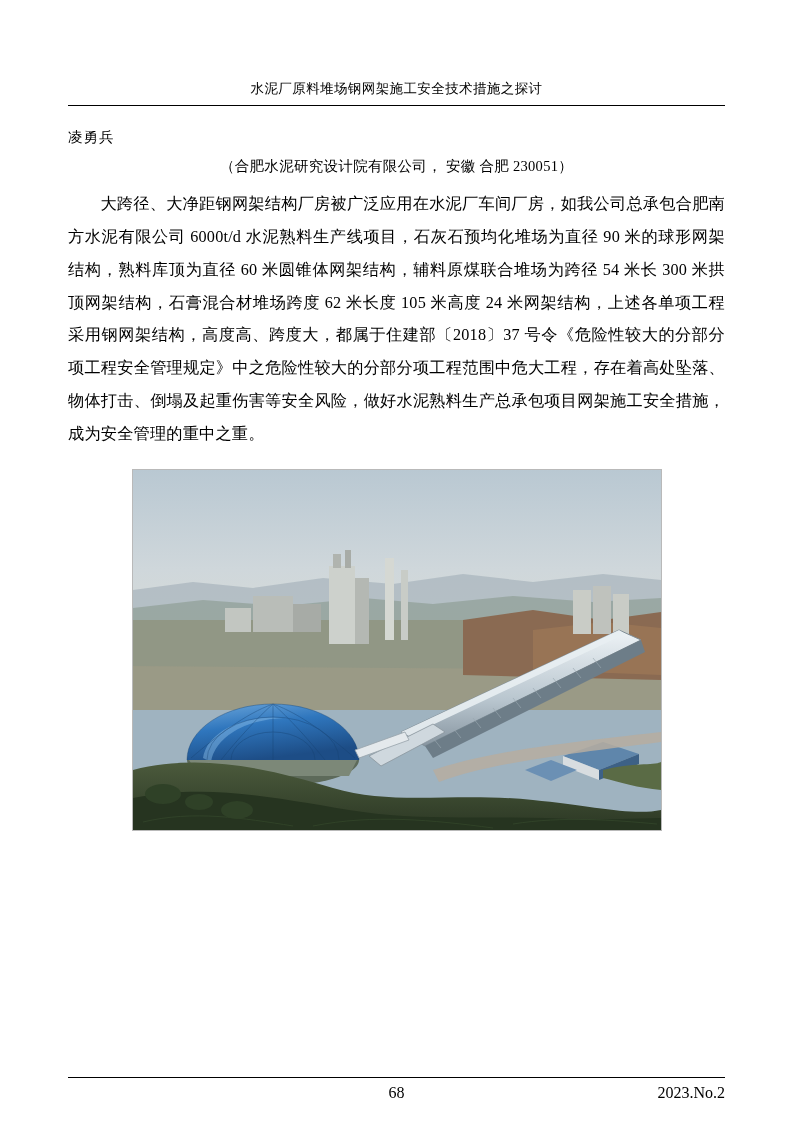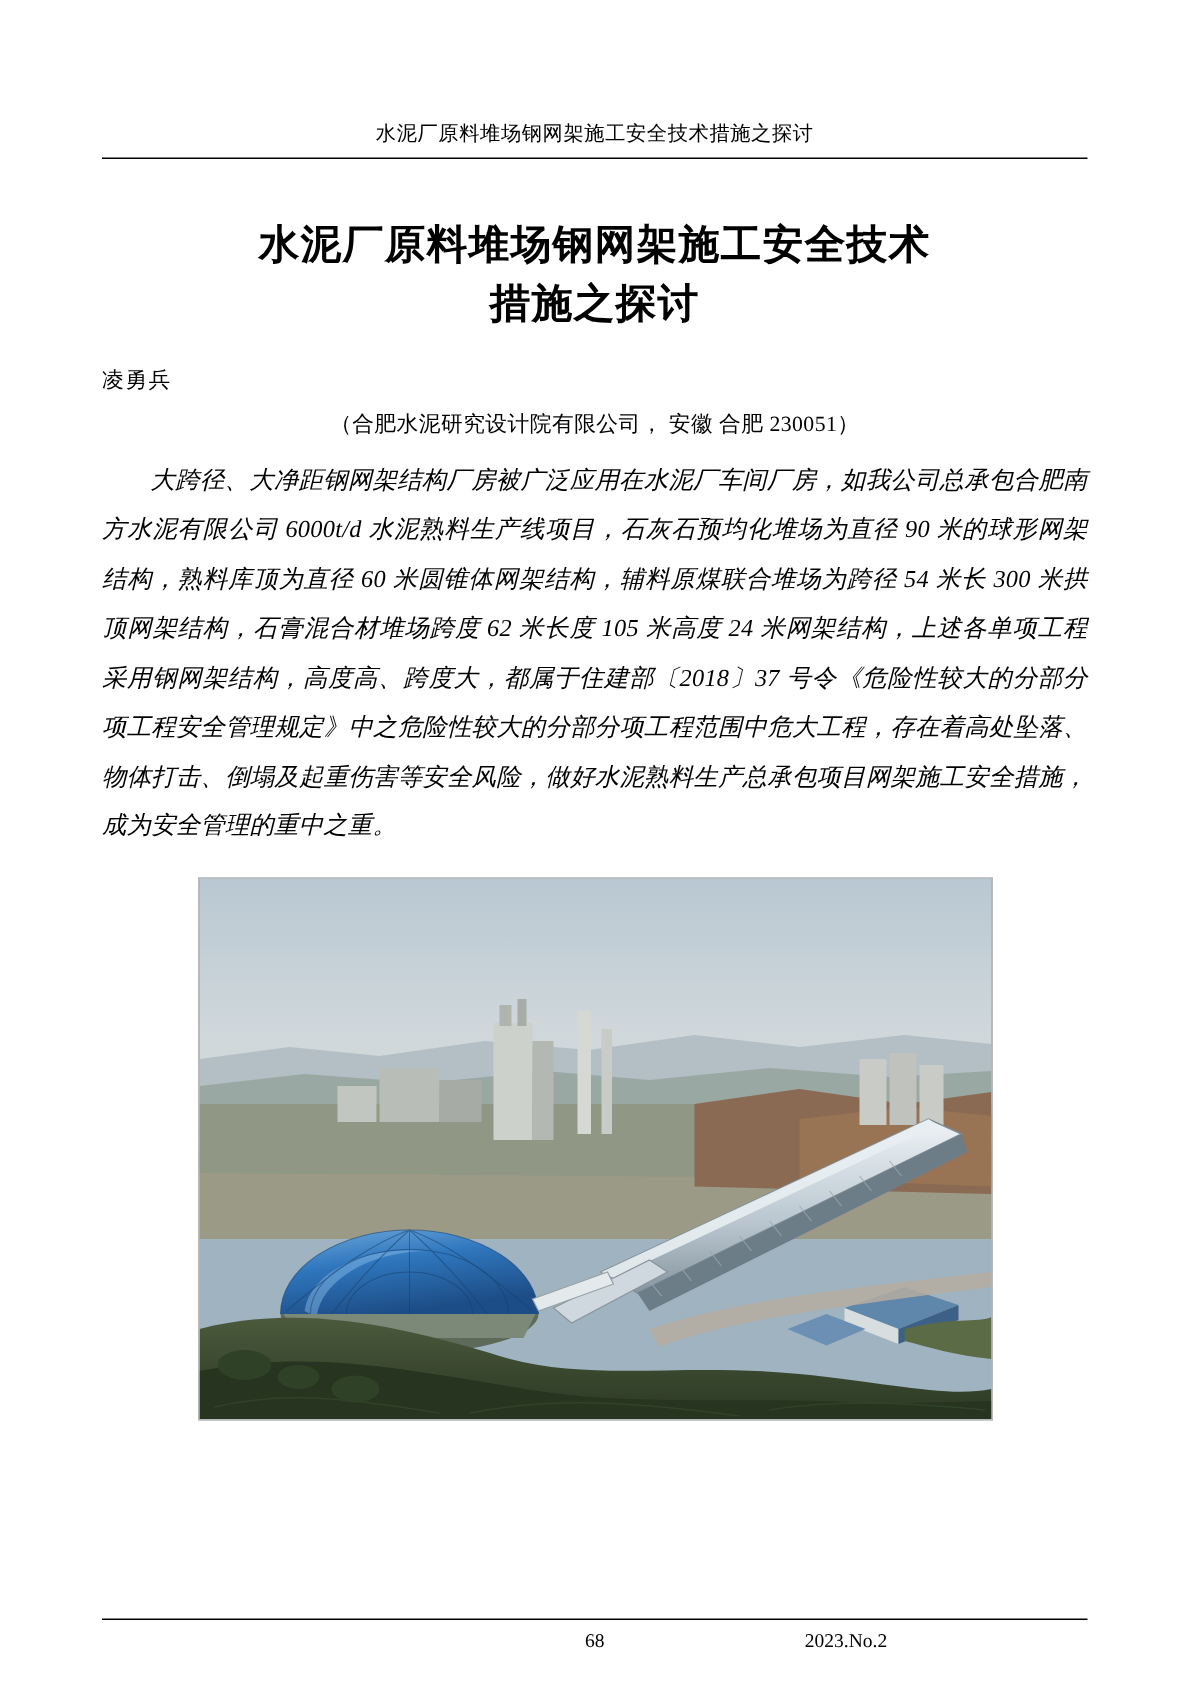--- a/index.html
+++ b/index.html
@@ -82,21 +82,20 @@
 
   
   .body-para {
     margin-top: 12px;
     font-size: 16.2px;
     line-height: 2.03;
     text-align: justify;
     text-justify: inter-ideograph;
     text-indent: 2em;
     letter-spacing: 0.2px;
-    font-style: italic;
   }
 
   
   .figure {
     margin: 18px auto 0 auto;
     width: 528px;
     height: 360px;
     border: 1px solid #b9b9b9;
     overflow: hidden;
     position: relative;
@@ -112,40 +111,36 @@
     bottom: 44px;
   }
   .footer-rule {
     border-top: 1.2px solid #000;
     width: 100%;
   }
   .footer-row {
     margin-top: 6px;
     display: flex;
     align-items: center;
-    font-size: 13px;
+    font-size: 16px;
   }
   .footer-left { flex: 1; }
   .footer-center { flex: 0 0 auto; }
-  .footer-right { flex: 1; text-align: center; }
+  .footer-right { flex: 1; text-align: right; }
 </style>
 </head>
 <body>
 
 <div class="page">
 
   <div class="header-area">
     <div class="header-text">水泥厂原料堆场钢网架施工安全技术措施之探讨</div>
     <div class="header-rule"></div>
   </div>
 
-  <div class="title">
-    <span>水泥厂原料堆场钢网架施工安全技术</span>
-    <span class="line2">措施之探讨</span>
-  </div>
 
   <div class="author">凌勇兵</div>
   <div class="affiliation">（合肥水泥研究设计院有限公司，  安徽  合肥  230051）</div>
 
 
   <p class="body-para">大跨径、大净距钢网架结构厂房被广泛应用在水泥厂车间厂房，如我公司总承包合肥南方水泥有限公司 6000t/d 水泥熟料生产线项目，石灰石预均化堆场为直径 90 米的球形网架结构，熟料库顶为直径 60 米圆锥体网架结构，辅料原煤联合堆场为跨径 54 米长 300 米拱顶网架结构，石膏混合材堆场跨度 62 米长度 105 米高度 24 米网架结构，上述各单项工程采用钢网架结构，高度高、跨度大，都属于住建部〔2018〕37 号令《危险性较大的分部分项工程安全管理规定》中之危险性较大的分部分项工程范围中危大工程，存在着高处坠落、物体打击、倒塌及起重伤害等安全风险，做好水泥熟料生产总承包项目网架施工安全措施，成为安全管理的重中之重。</p>
 
   <div class="figure">
     <svg viewBox="0 0 528 360" preserveAspectRatio="none">
       <defs>

